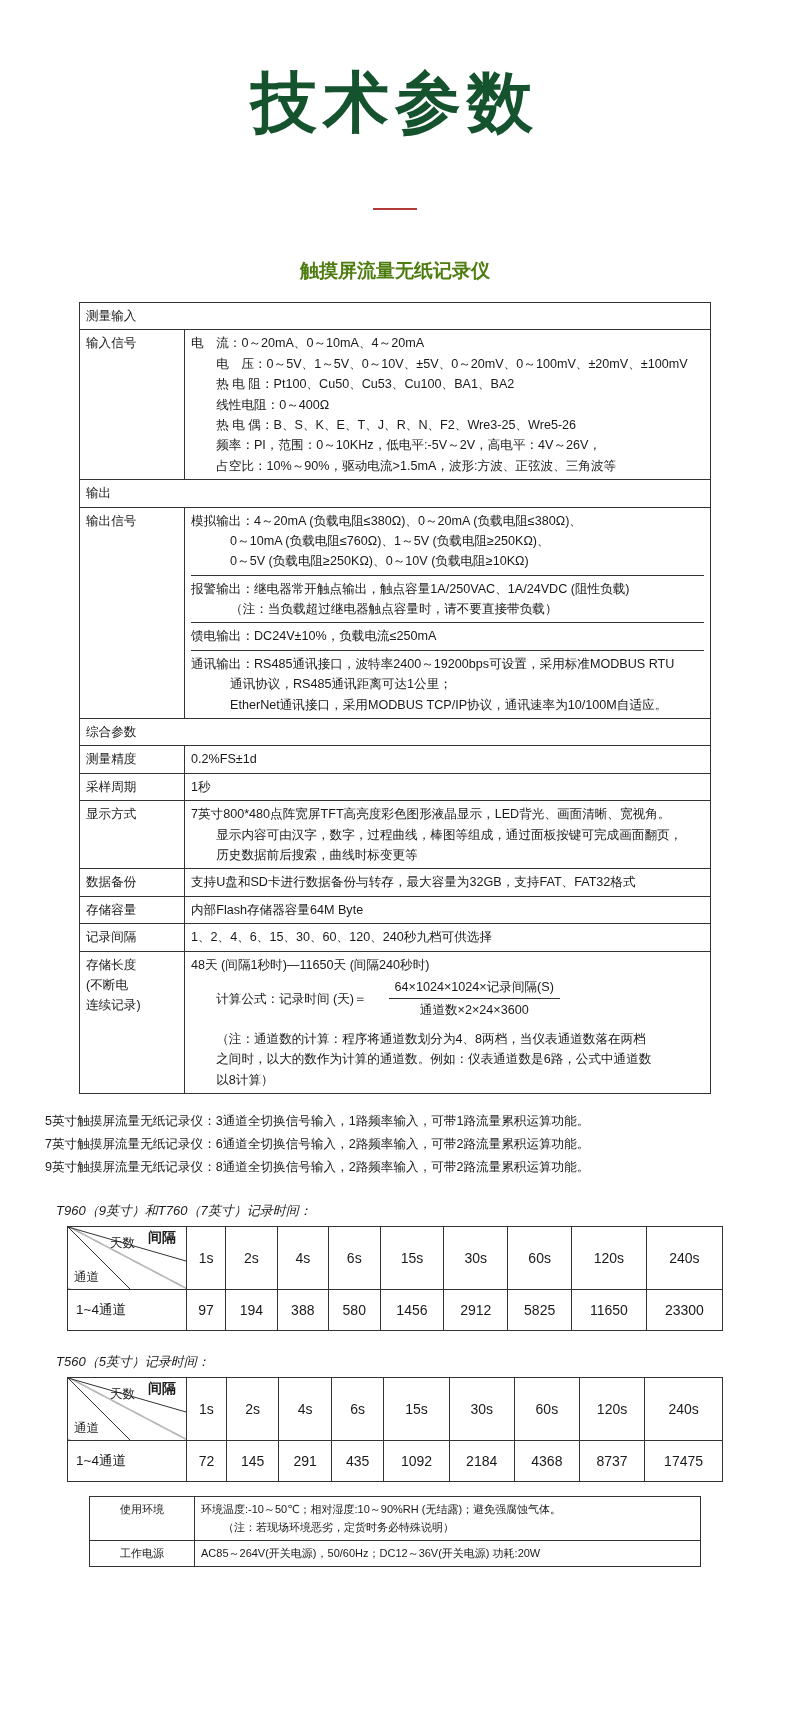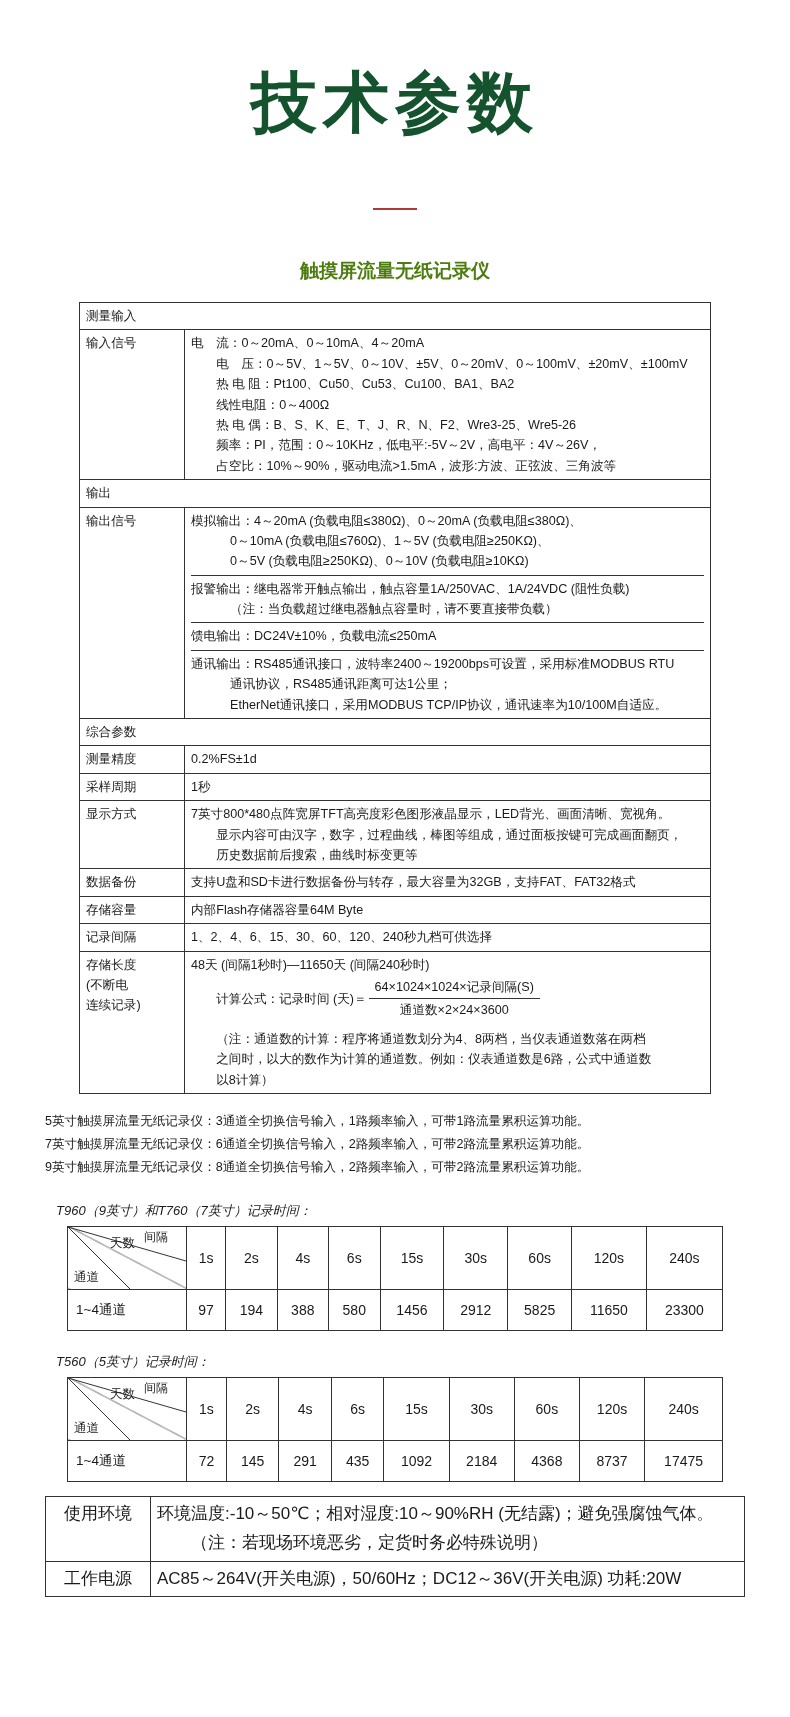--- a/index.html
+++ b/index.html
@@ -53,21 +53,21 @@
   .inner tr:first-child td{border-top:none;}
 
   .ind1{padding-left:2.0em;display:block;}
   .ind2{padding-left:3.1em;display:block;}
   .ind-n{display:block;}
 
   
   .formula{display:inline-block;vertical-align:middle;text-align:center;margin:0 2px;}
   .formula .num{border-bottom:1px solid #333;padding:0 6px 1px 6px;display:block;}
   .formula .den{padding:1px 6px 0 6px;display:block;}
-  .frow{display:flex;align-items:center;padding-left:2.0em;margin-top:2px;}
+  .frow{display:flex;align-items:center;padding-left:2.0em;margin-top:2px;gap:20px;}
 
   .notes{
     width:700px;margin:16px auto 0 auto;font-size:12.6px;line-height:1.85;
   }
 
   .rec-title{width:700px;margin:22px auto 6px auto;font-size:13px;padding-left:22px;font-style:italic;}
 
   .rec{
     width:656px;margin:0 auto;border-collapse:collapse;border:1px solid #333;
     font-size:14px;text-align:center;
@@ -77,29 +77,29 @@
     width:118px;height:62px;padding:0;position:relative;text-align:left;
     background:
       linear-gradient(to top right, transparent calc(50% - 0.6px), #333 50%, transparent calc(50% + 0.6px));
   }
   .corner-inner{position:relative;width:118px;height:62px;}
   .corner-inner:before{
     content:"";position:absolute;left:0;top:0;width:118px;height:62px;
     background:linear-gradient(to bottom right, transparent calc(50% - 0.5px), #333 50%, transparent calc(50% + 0.5px));
     opacity:0;
   }
-  .c-a{position:absolute;right:18px;top:2px;font-size:12px;}
+  .c-a{position:absolute;right:10px;top:2px;font-size:14px;font-weight:bold;}
   .c-b{position:absolute;left:42px;top:8px;font-size:12.5px;}
   .c-c{position:absolute;left:6px;bottom:3px;font-size:12.5px;}
   .diag1,.diag2{position:absolute;left:0;top:0;width:118px;height:62px;}
   .rowhead{text-align:left;padding-left:8px !important;font-size:13.5px;}
 
   .env{
-    width:700px;margin:14px auto 0 auto;border-collapse:collapse;border:1px solid #333;
-    font-size:17px;line-height:1.7;
+    width:612px;margin:14px auto 0 auto;border-collapse:collapse;border:1px solid #333;
+    font-size:11px;line-height:1.7;
   }
   .env td{border:1px solid #333;padding:3px 6px;vertical-align:top;}
   .env .lbl{width:92px;white-space:nowrap;text-align:center;}
   .bottom-pad{height:40px;}
 </style>
 </head>
 <body>
 
 <div class="page">
 

